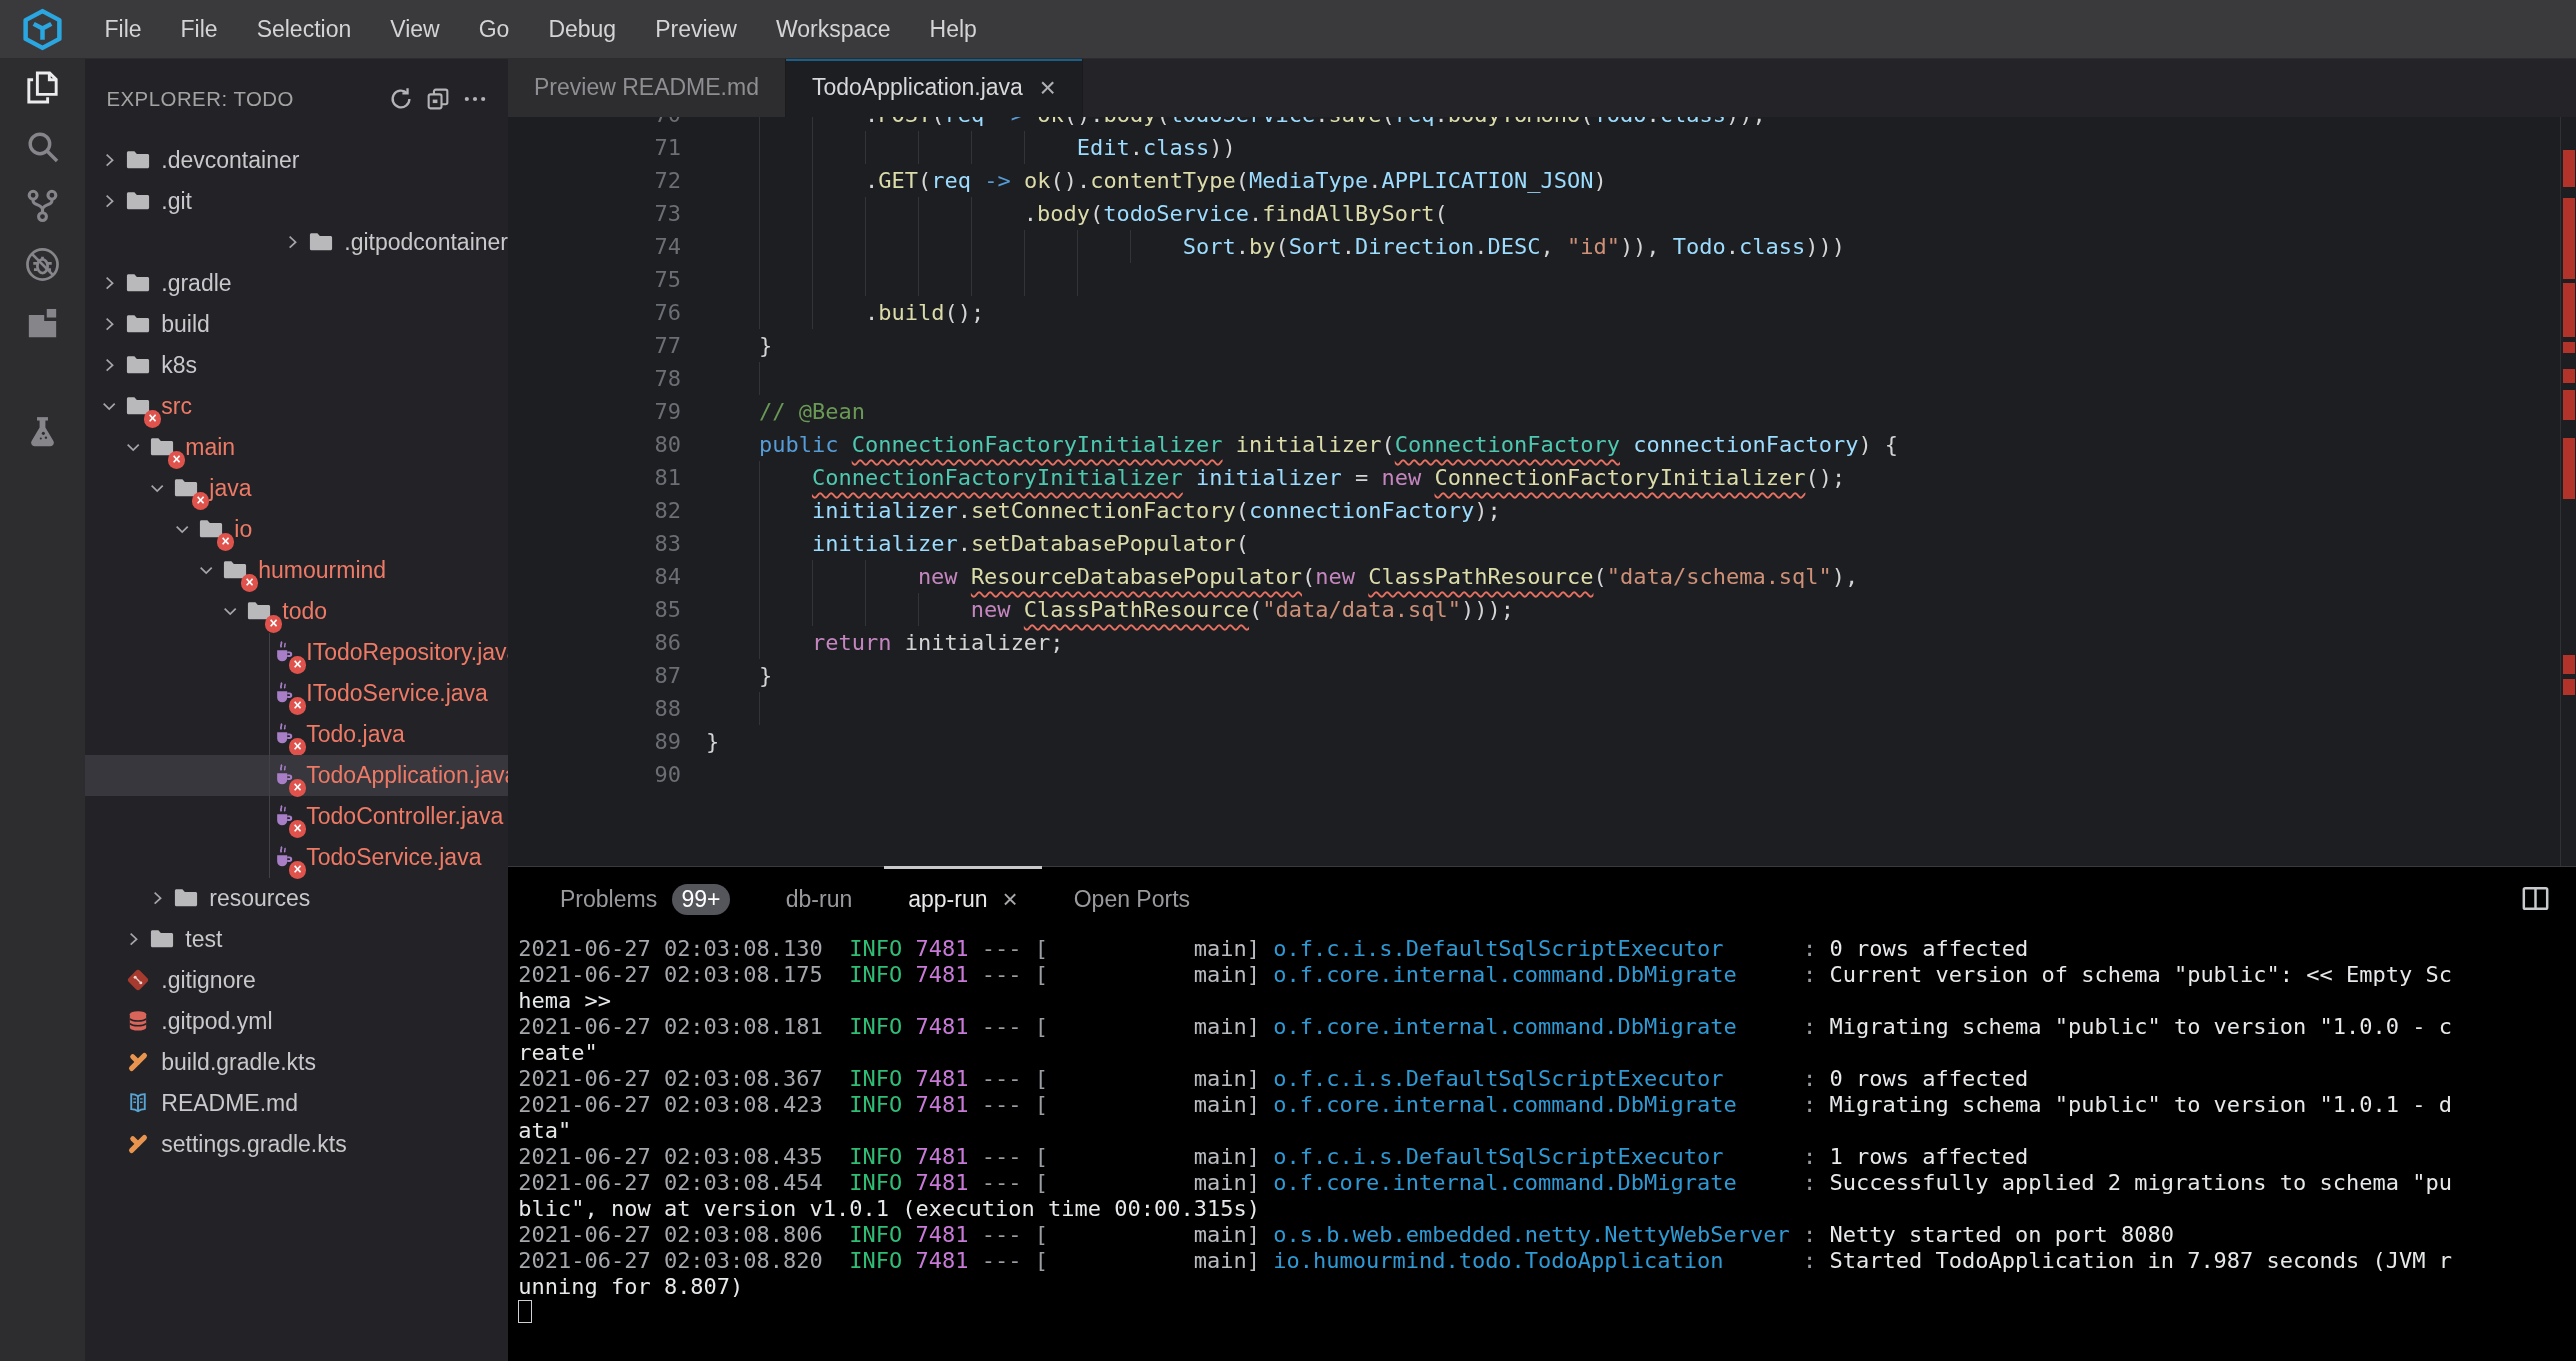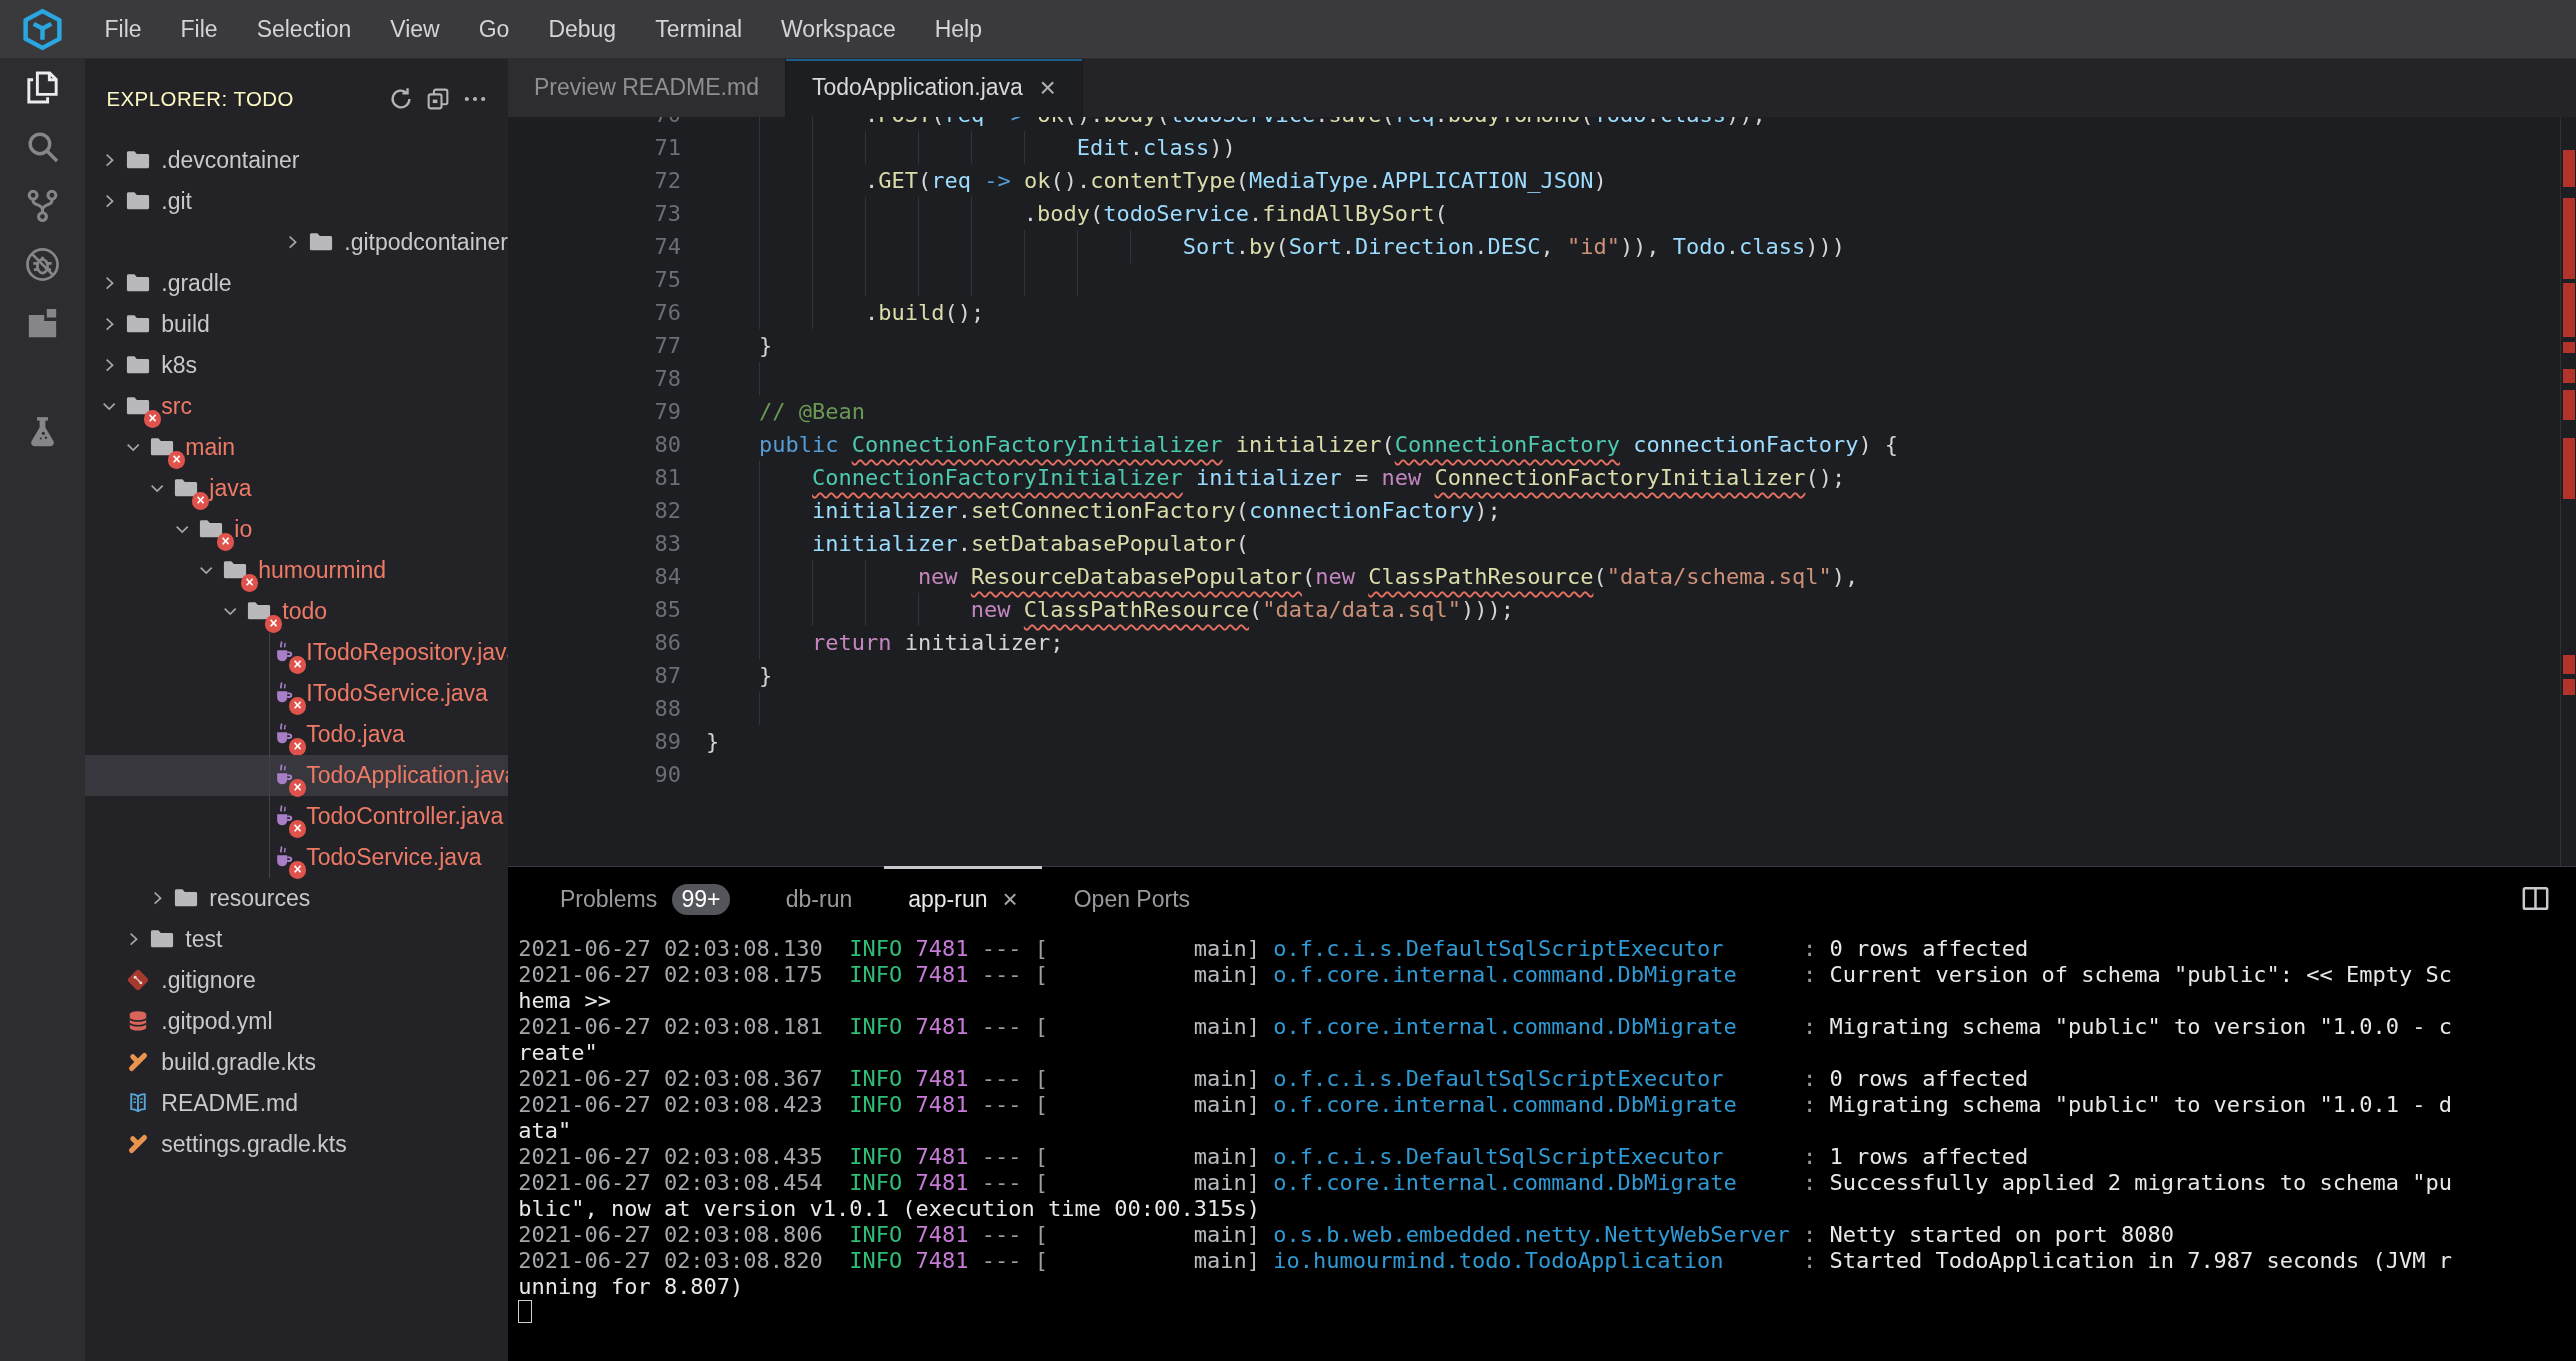--- a/index.html
+++ b/index.html
@@ -15,21 +15,21 @@
   
   #activitybar{position:absolute;left:0;top:58px;width:85px;bottom:0;background:#2d2d30;}
   .ab-item{height:59px;display:flex;align-items:center;justify-content:center;color:#85858a;}
   .ab-item.active{color:#ececee;}
   .ab-item svg{width:41px;height:41px;}
   #activitybar .spacer{height:50px;}
 
   
   #sidebar{position:absolute;left:85px;top:58px;width:423px;bottom:0;background:#232327;border-right:0.9px solid #36363a;}
   #sb-header{height:82px;display:flex;align-items:center;padding:0 15px 0 21.4px;}
-  #sb-title{font-size:20.4px;color:#fef9c3;letter-spacing:0.5px;flex:1;}
+  #sb-title{font-size:20.4px;color:#a3a3a3;letter-spacing:0.5px;flex:1;}
   .sb-act{width:37px;height:37px;display:flex;align-items:center;justify-content:center;color:#b4b4b7;}
   .sb-act svg{width:28px;height:28px;}
   #tree{position:absolute;top:82px;left:0;right:0;}
   .trow{height:41px;display:flex;align-items:center;font-size:23px;color:#c9c9cb;white-space:nowrap;position:relative;}
   .trow.sel{background:#37373d;}
   .trow .chev{width:26px;height:26px;display:flex;align-items:center;justify-content:center;color:#a6a6aa;flex:0 0 26px;}
   .trow .chev svg{width:20.4px;height:20.4px;}
   .trow .ficon{width:30px;height:30px;position:relative;margin-left:1.9px;flex:0 0 30px;}
   .trow .ficon svg{width:28px;height:28px;}
   .trow .lbl{margin-left:7.4px;}
@@ -90,21 +90,21 @@
       <path d="M7.3 9 12 11.5 16.7 9M12 11.5V17.5" fill="none" stroke="#2aa7e0" stroke-width="2.4" stroke-linejoin="round"></path>
     </svg>
   </div>
   <div id="menu-items" style="display: flex;">
       <div class="menu-item">File</div>
       <div class="menu-item">File</div>
       <div class="menu-item">Selection</div>
       <div class="menu-item">View</div>
       <div class="menu-item">Go</div>
       <div class="menu-item">Debug</div>
-      <div class="menu-item">Terminal</div>
+      <div class="menu-item">Preview</div>
       <div class="menu-item">Workspace</div>
       <div class="menu-item">Help</div>
     </div>
 </div>
 
 <div id="activitybar">
     <div class="ab-item active">
       <svg viewBox="0 0 24 24" fill="none" stroke="currentColor" stroke-width="1.7">
         <path d="M9 3.5h7.2L20 7.3V16H9z"></path>
         <path d="M16 3.5v4h4"></path>

